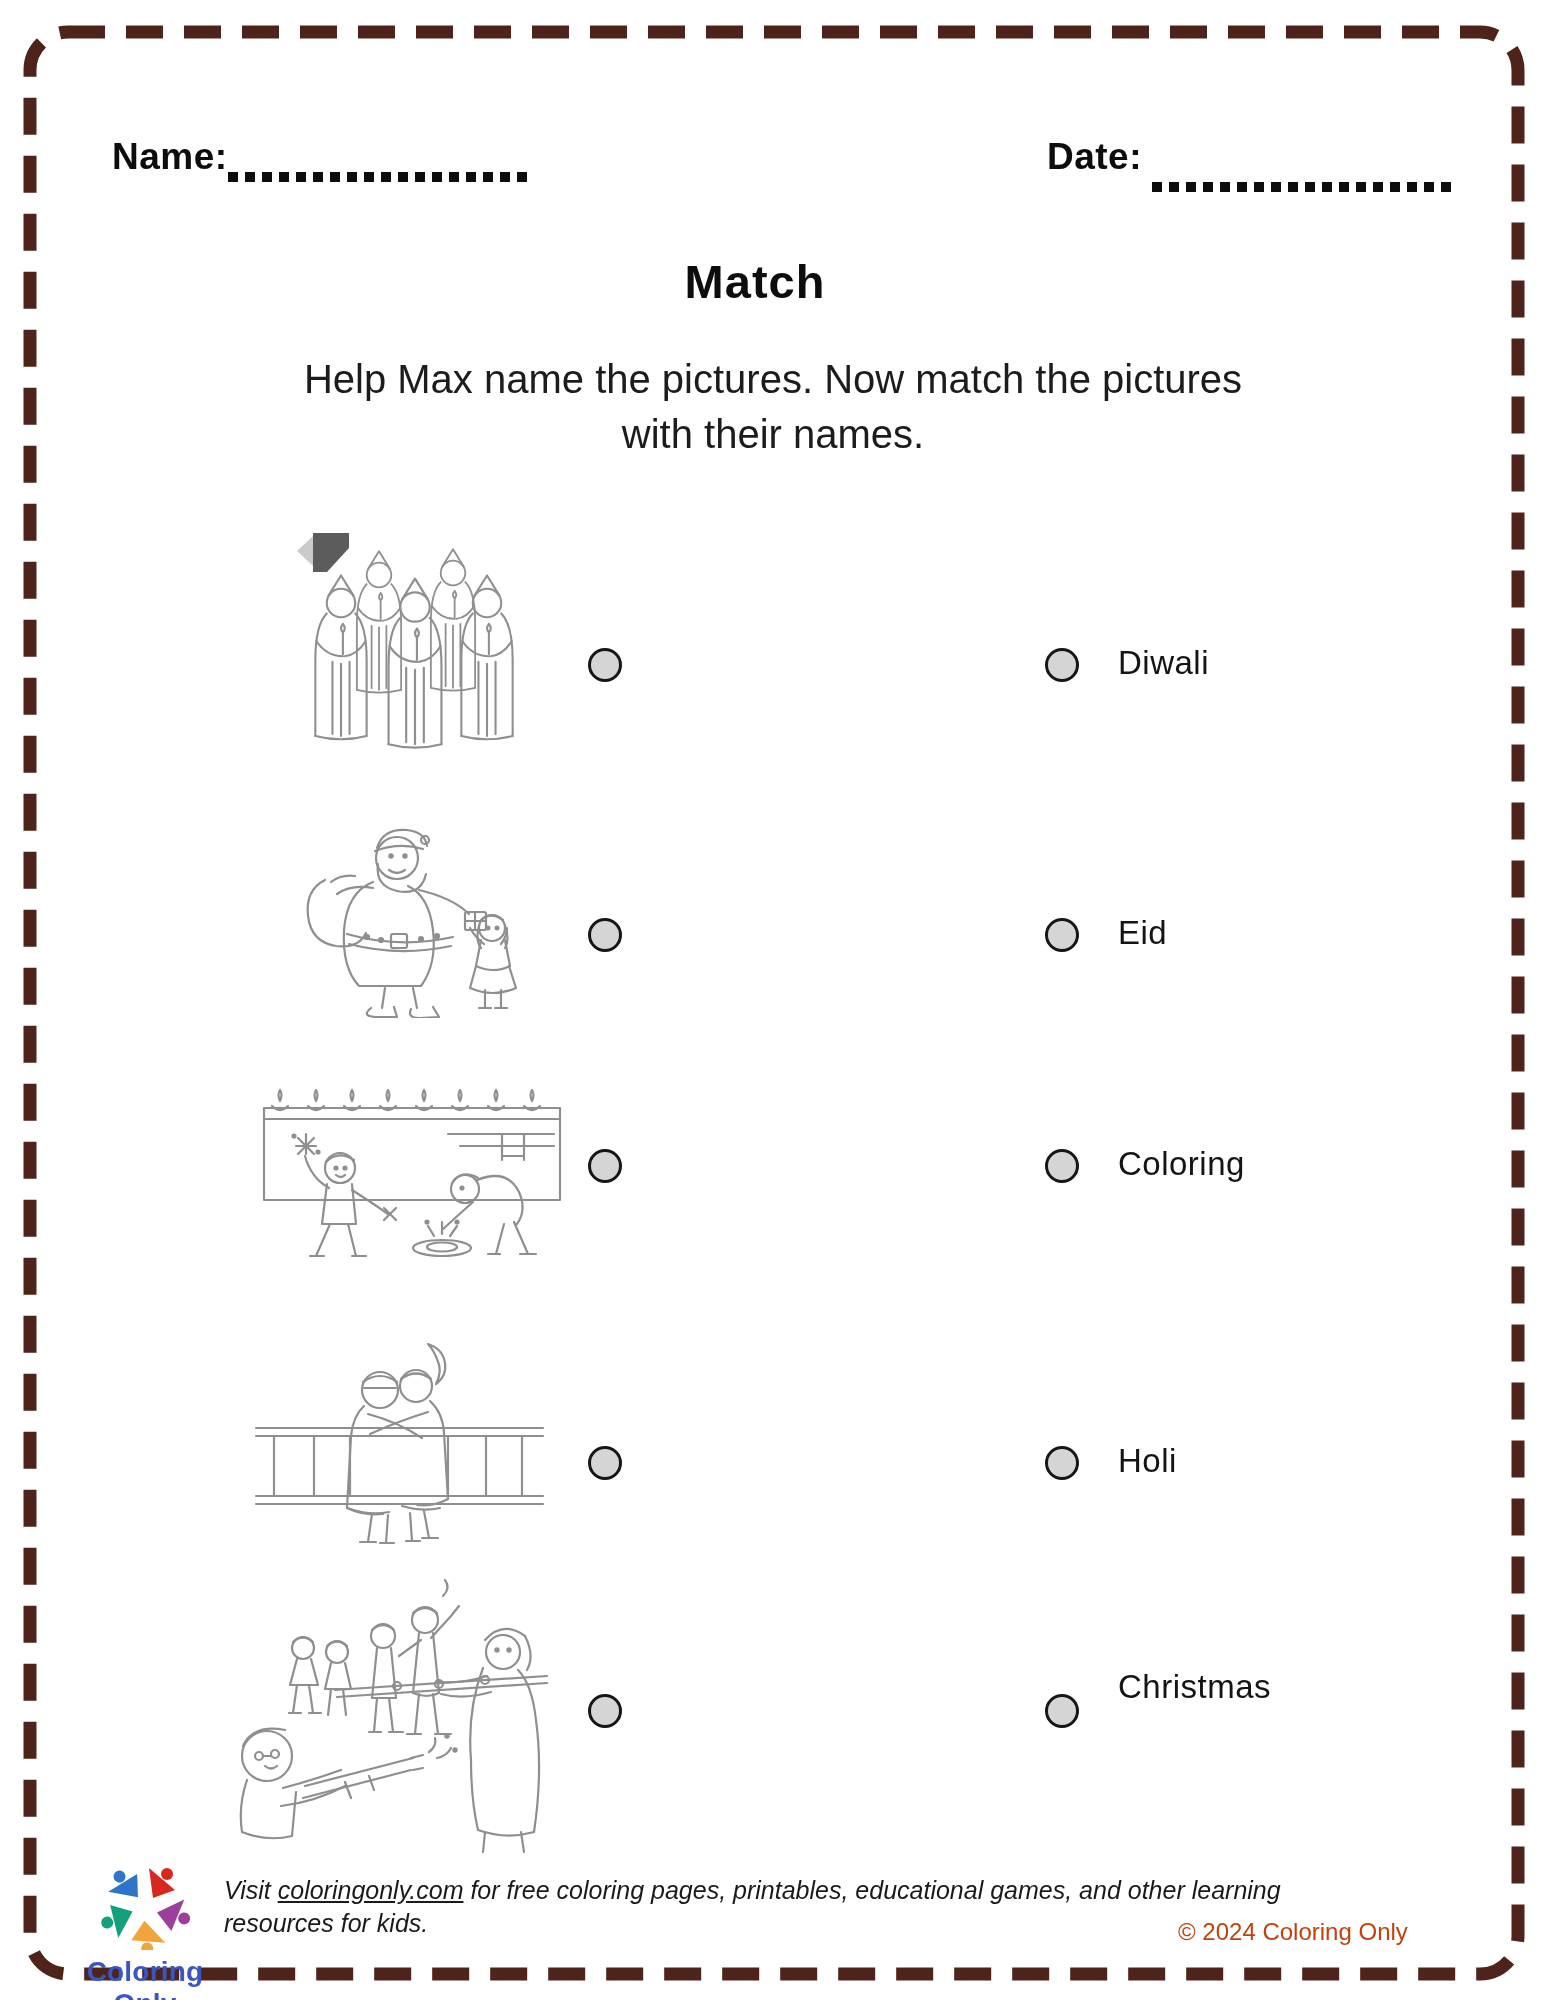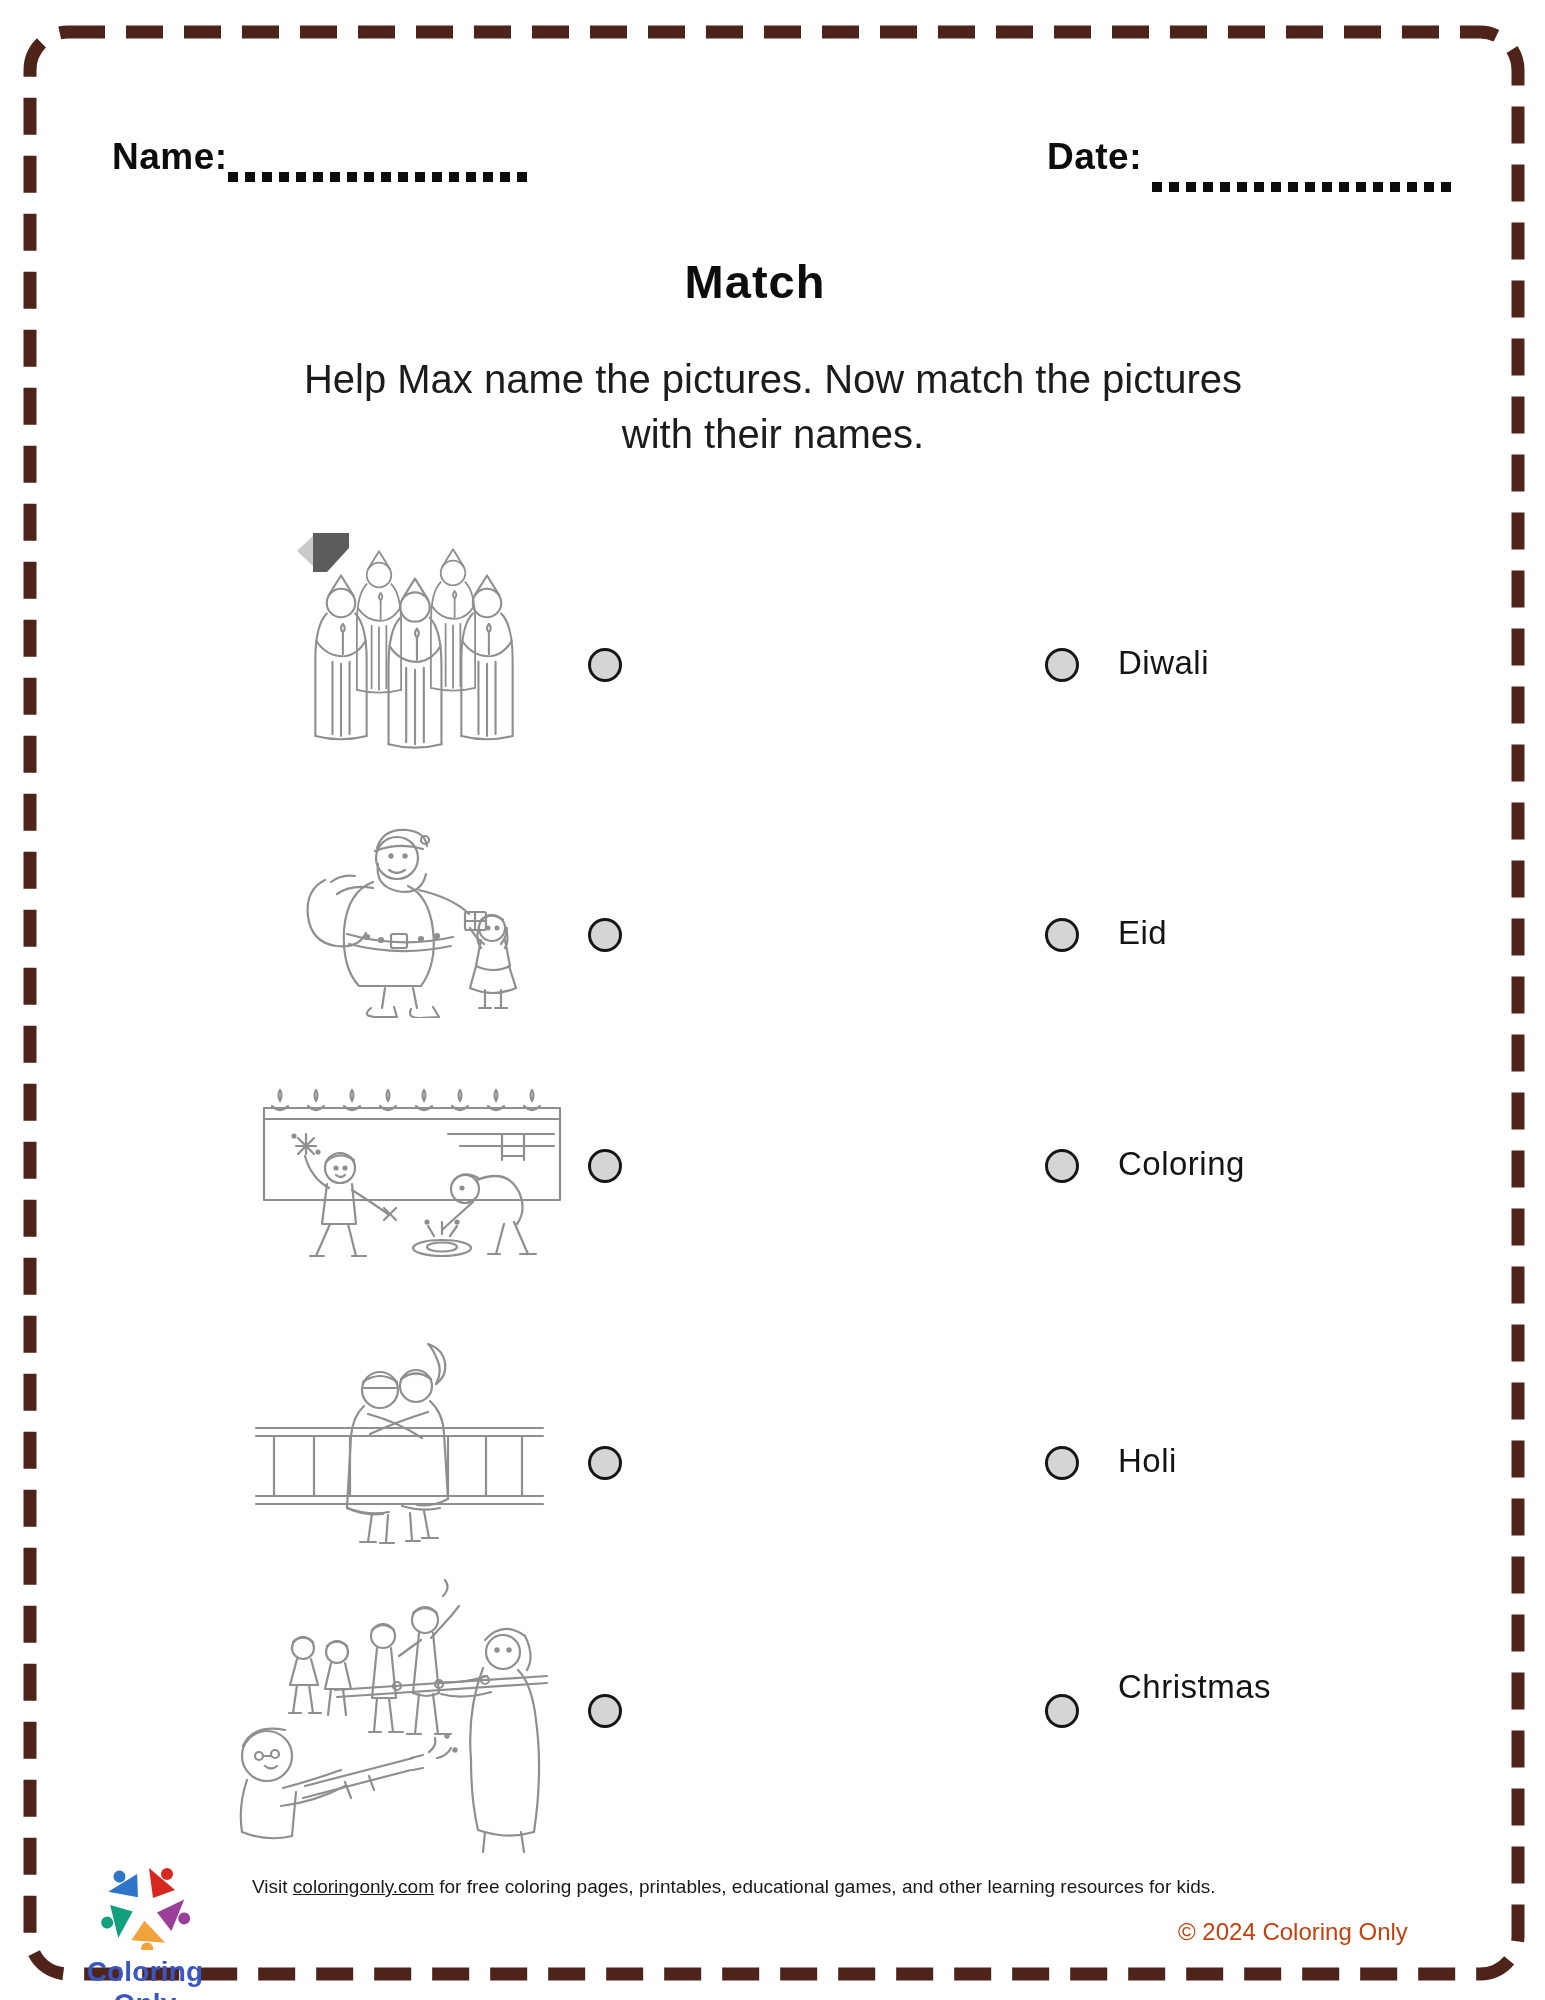--- a/index.html
+++ b/index.html
@@ -33,21 +33,21 @@
   }
   .cL{left:588px;}
   .cR{left:1045px;}
   .r1{top:648px;} .r2{top:918px;} .r3{top:1149px;} .r4{top:1446px;} .r5{top:1694px;}
 
   .opt-label{left:1118px;font-size:33px;line-height:54px;color:#141414;letter-spacing:.5px;}
   .o1{top:636px;} .o2{top:906px;} .o3{top:1137px;} .o4{top:1434px;} .o5{top:1660px;text-align:center;}
 
   .footer-logo{left:70px;top:1862px;width:150px;text-align:center;}
   .footer-logo-text{font-size:28px;font-weight:bold;color:#3a55c4;margin-top:2px;letter-spacing:.2px;}
-  .footer-text{left:252px;top:1874px;width:1165px;font-size:19px;line-height:1.33;color:#1a1a1a;}
+  .footer-text{left:224px;top:1874px;width:1165px;font-size:25px;line-height:1.33;color:#1a1a1a;font-style:italic;}
   .footer-text a, .footer-link{color:#1a1a1a;text-decoration:underline;cursor:pointer;}
   .copyright{left:1178px;top:1918px;font-size:24px;color:#c2410c;}
 
   svg.sketch{display:block;}
   .sk{stroke:#8f8f8f;stroke-width:2.2;fill:none;stroke-linecap:round;stroke-linejoin:round;}
 </style>
 </head>
 <body>
 
 <div class="page">

